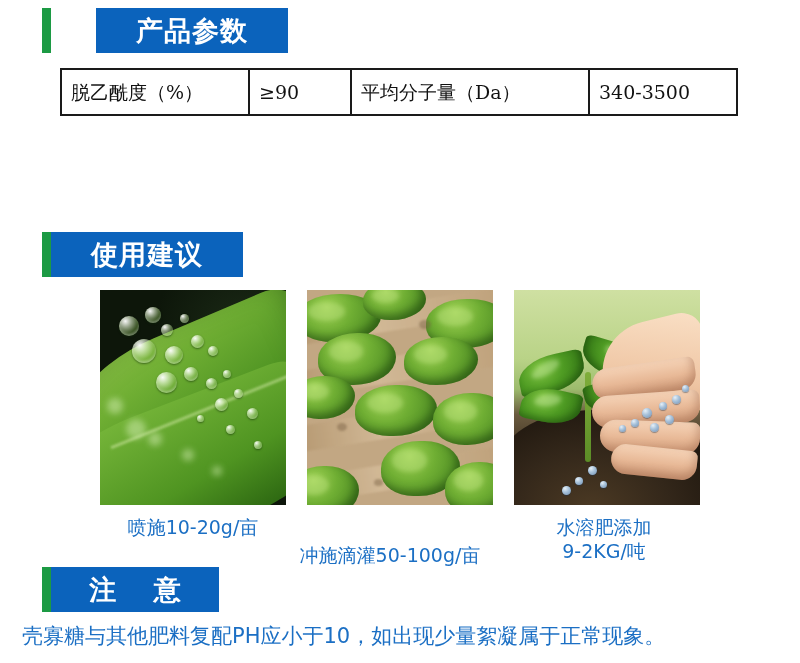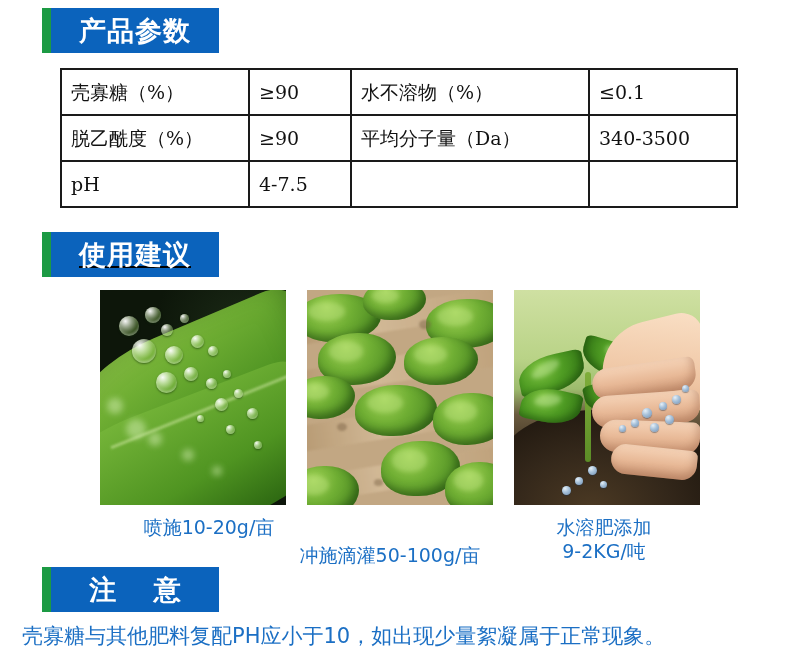--- a/index.html
+++ b/index.html
@@ -37,24 +37,24 @@
   .banner .plate-text {
     color: #ffffff;
     font-size: 27px;
     font-weight: bold;
     letter-spacing: 1px;
     line-height: 1;
     white-space: pre;
   }
 
   #banner-product { left: 42px; top: 8px; }
-  #banner-product .plate { width: 168px; padding: 0; }
+  #banner-product .plate { width: 192px; padding: 0; margin-left: 45px; }
 
   #banner-usage { left: 42px; top: 232px; }
-  #banner-usage .plate { width: 168px; padding: 0; text-decoration: underline; }
+  #banner-usage .plate { width: 168px; padding: 12px; }
 
   #banner-notice { left: 42px; top: 567px; }
   #banner-notice .plate { width: 168px; padding: 0; }
   #banner-notice .plate-text { letter-spacing: 0; }
 
   
   .spec-table {
     position: absolute;
     left: 60px;
     top: 68px;
@@ -257,21 +257,21 @@
   
   .caption {
     position: absolute;
     color: #1b6fc4;
     font-size: 19px;
     font-weight: 500;
     line-height: 1.25;
     text-align: center;
     white-space: pre-line;
   }
-  #caption-1 { left: 116px; top: 516px; width: 186px; }
+  #caption-1 { left: 100px; top: 516px; width: 186px; }
   #caption-2 { left: 290px; top: 544px; width: 200px; }
   #caption-3 { left: 508px; top: 516px; width: 192px; }
 
   
   #notice-text {
     position: absolute;
     left: 22px;
     top: 623px;
     width: 760px;
     color: #1b6fc4;
@@ -292,36 +292,24 @@
 
 <table class="spec-table">
   <colgroup>
     <col class="c1">
       <col class="c2">
       <col class="c3">
       <col class="c4">
   </colgroup>
   <tbody>
     <tr>
-      <td>壳寡糖（%）</td>
-      <td>≥90</td>
-      <td>水不溶物（%）</td>
-      <td>≤0.1</td>
-    </tr>
-    <tr>
       <td>脱乙酰度（%）</td>
       <td>≥90</td>
       <td>平均分子量（Da）</td>
       <td>340-3500</td>
-    </tr>
-    <tr>
-      <td>pH</td>
-      <td>4-7.5</td>
-      <td></td>
-      <td></td>
     </tr>
   </tbody>
 </table>
 
 <div class="banner" id="banner-usage">
   <div class="accent"></div>
   <div class="plate">
     <span class="plate-text">使用建议</span>
   </div>
 </div>

